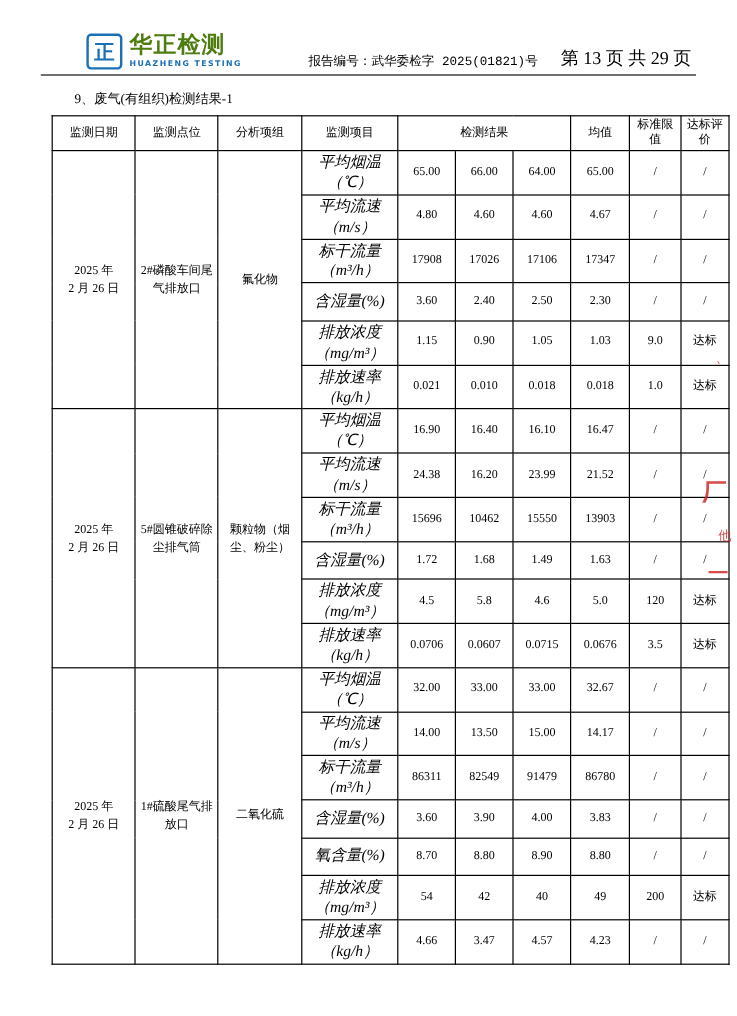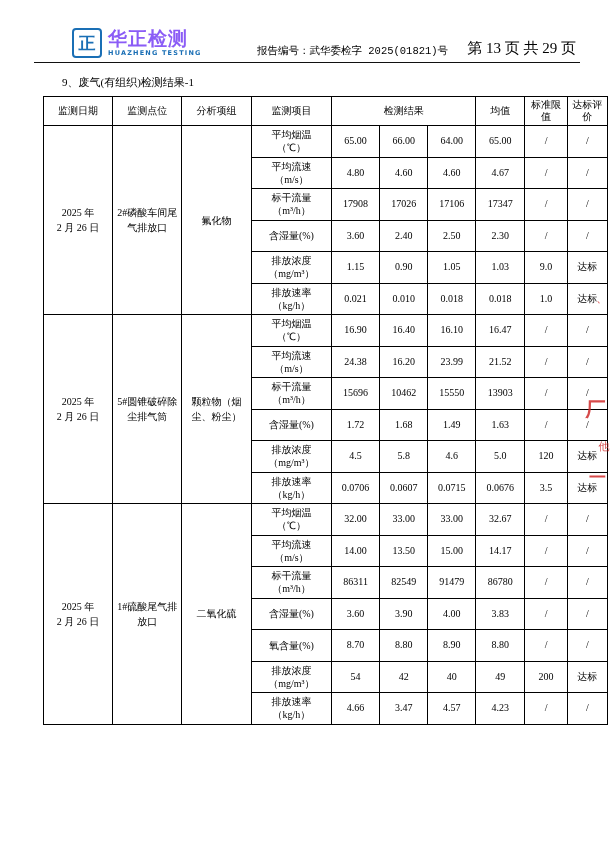--- a/index.html
+++ b/index.html
@@ -39,23 +39,23 @@
     border-radius:4px;
     color:#1a6fb5;
     font-size:17px;
     font-weight:bold;
     display:flex;align-items:center;justify-content:center;
     font-family:"Liberation Serif", serif;
     line-height:1;
   }
   .logo-text-block{display:flex;flex-direction:column;line-height:1;}
   .logo-cn{
-    font-size:19px;font-weight:bold;color:#8b5cf6;
+    font-size:19px;font-weight:bold;color:#4d7c0f;
     letter-spacing:1px;
-    font-family:Liberation Serif, serif;
+    font-family:Liberation Mono, monospace;
   }
   .logo-en{
     font-size:6.5px;color:#1a6fb5;letter-spacing:1.2px;
     font-family:"DejaVu Sans", sans-serif;
     margin-top:2px;font-weight:bold;
   }
   .report-no{
     font-size:10.5px;
     flex:1;
     padding-left:18px;
@@ -86,21 +86,22 @@
     font-size:10px;
     font-family:"Liberation Serif", serif;
     padding:1px 1px;
     line-height:1.25;
   }
   th{font-weight:normal;height:26px;}
   .res-head{height:26px;}
   td.num{font-family:"Liberation Serif", serif;font-size:10px;}
   .item-cell{
     line-height:1.3;
-    font-size:10px;
+    font-size:13px;
+    font-style:italic;
   }
   .row-h{height:31.5px;}
   .grp-cell{font-size:10px;line-height:1.5;}
   .col-date{width:62px;}
   .col-point{width:62px;}
   .col-group{width:62px;}
   .col-item{width:72px;}
   .col-r{width:43px;}
   .col-avg{width:44px;}
   .col-lim{width:38px;}

